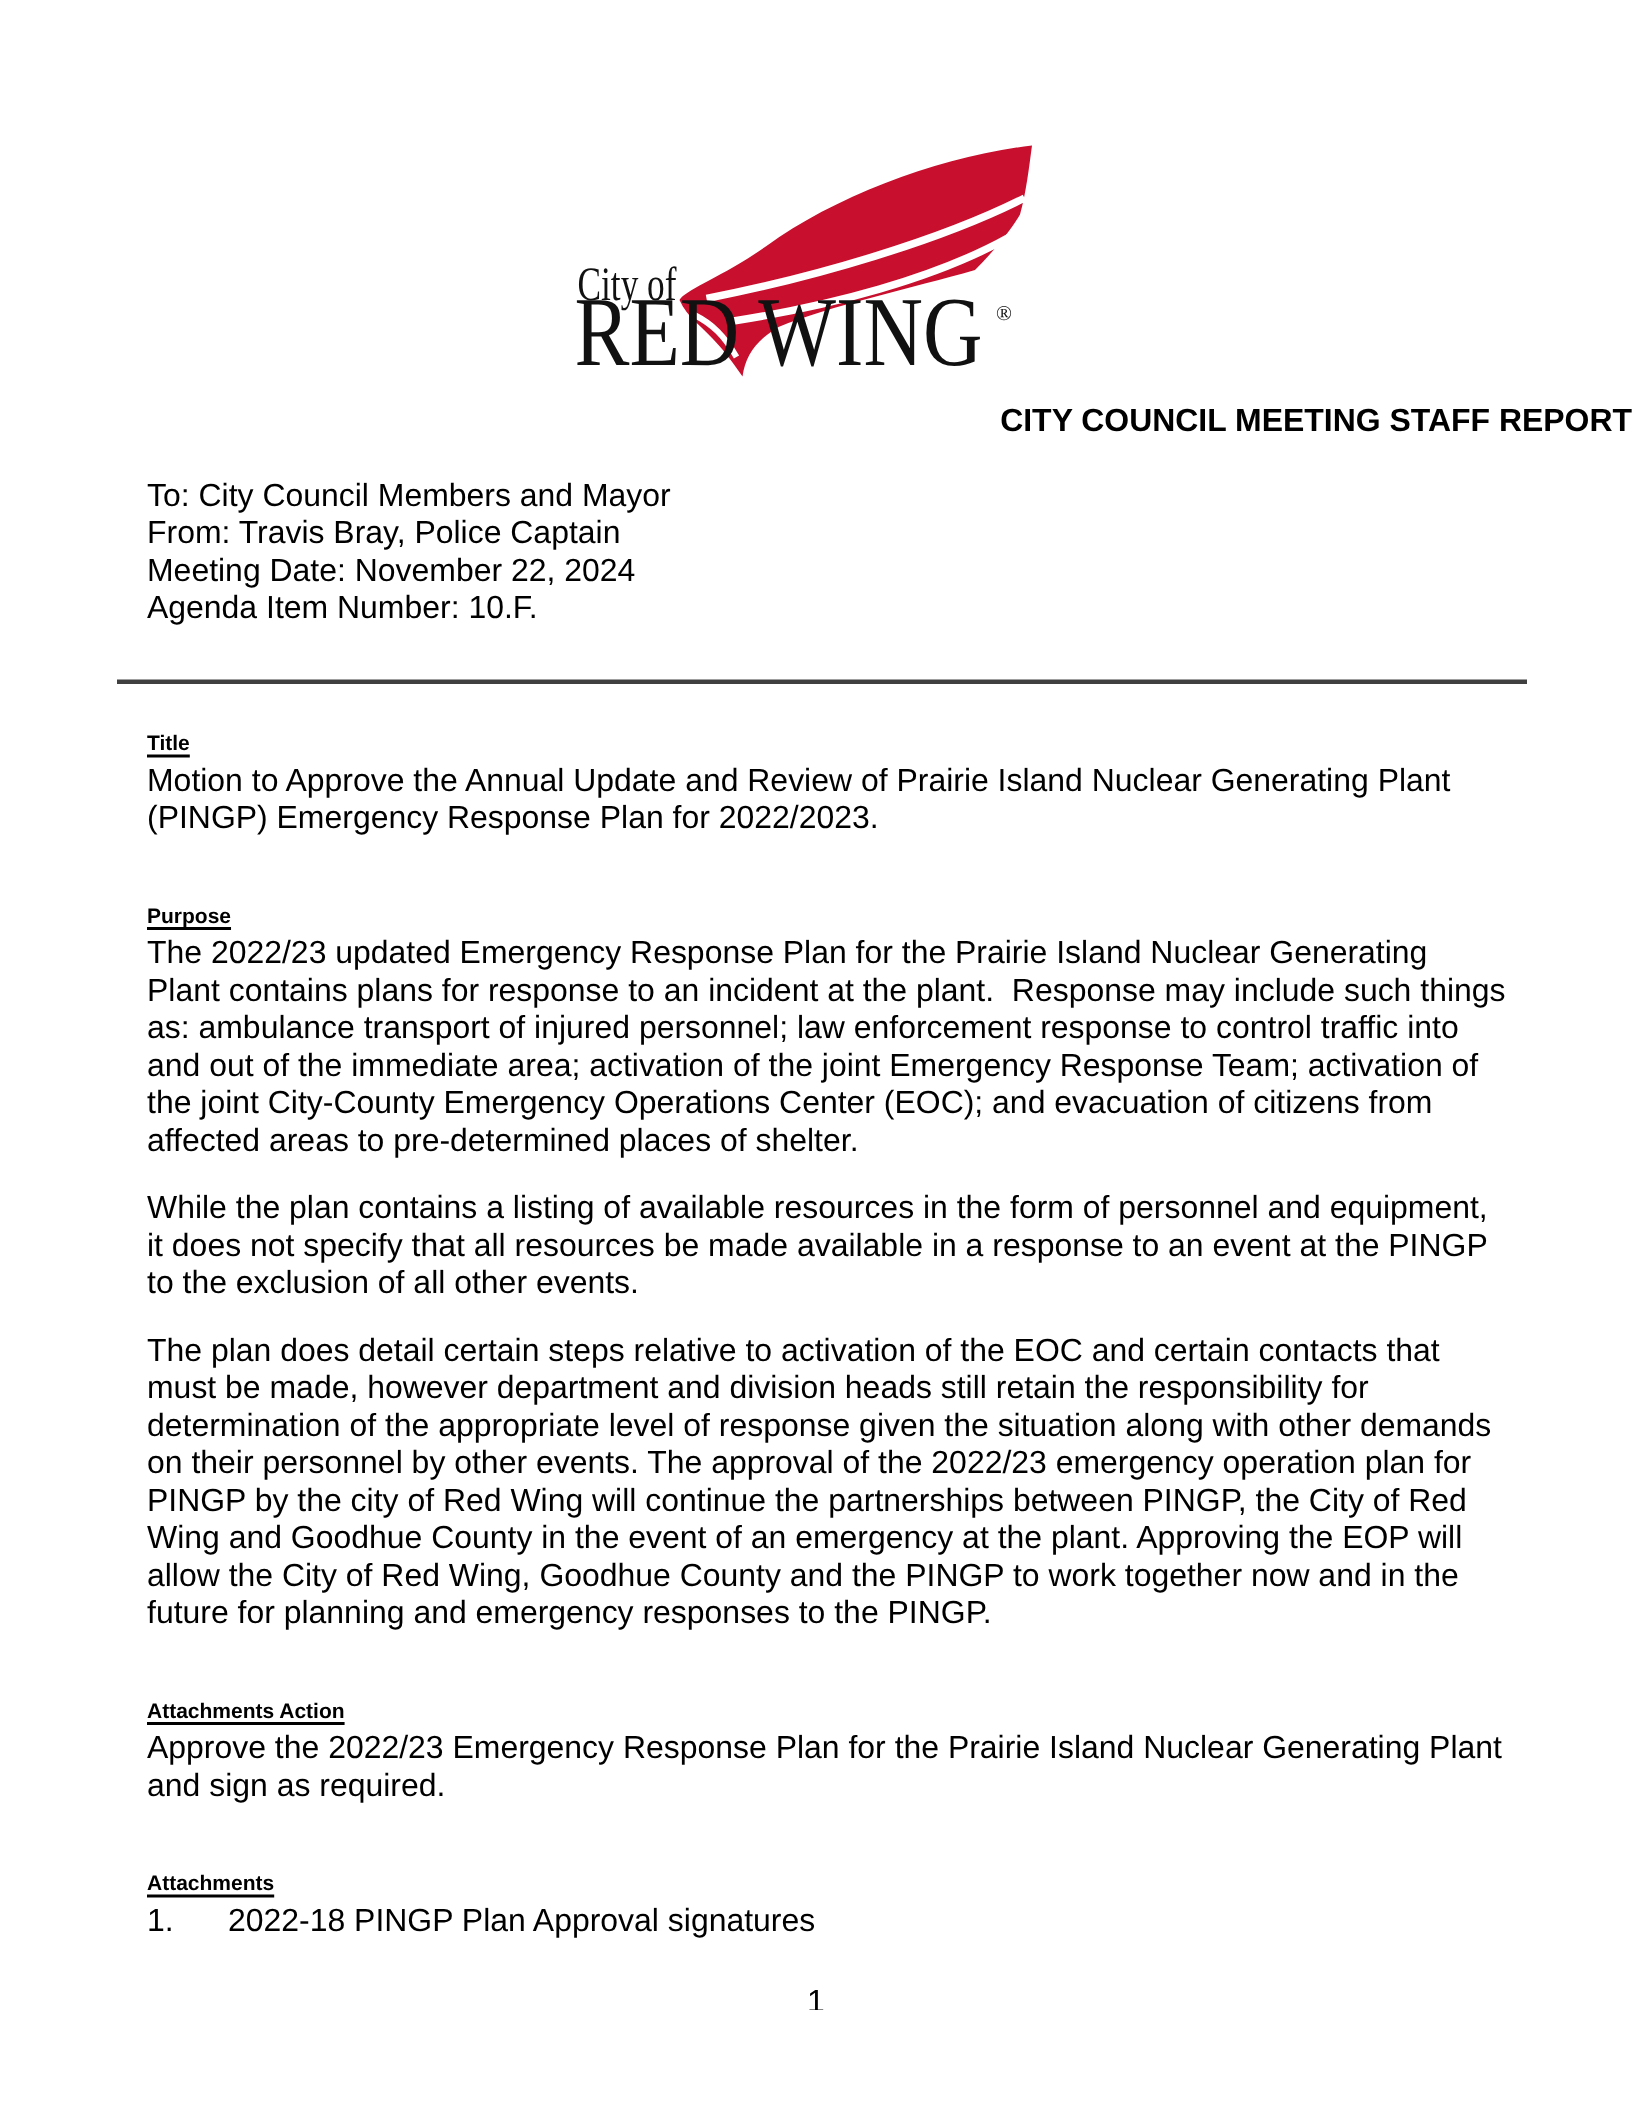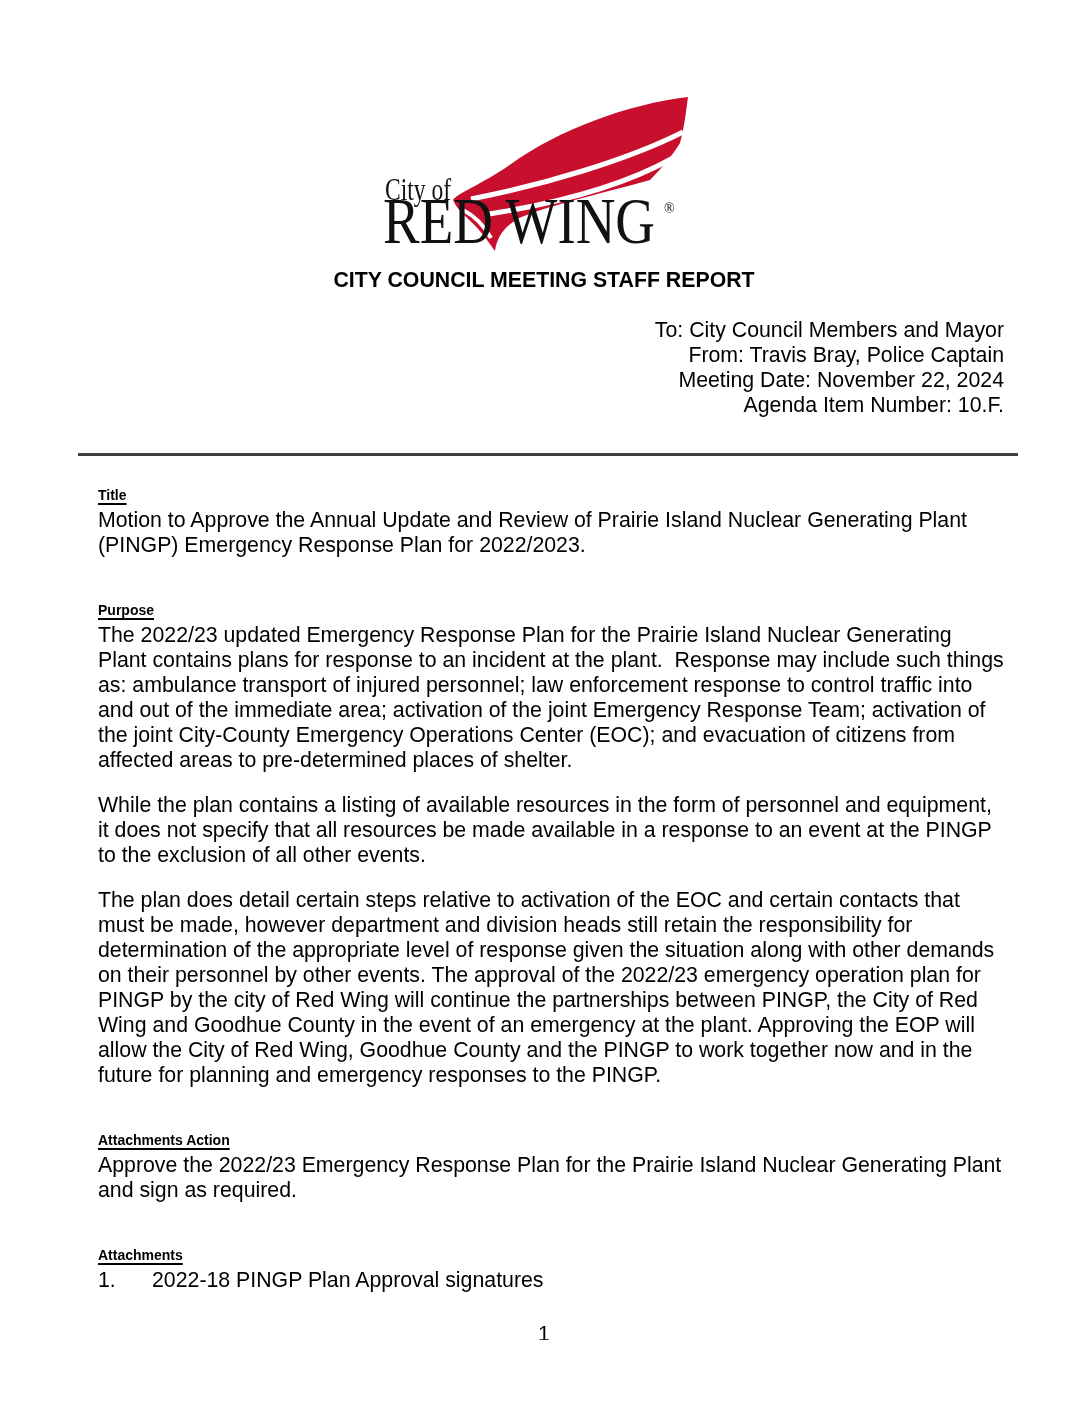--- a/index.html
+++ b/index.html
@@ -28,29 +28,28 @@
   .logo .cityof  { font-family: "Liberation Serif", serif; fill: #111111; }
   .logo .wordmark{ font-family: "Liberation Serif", serif; fill: #111111; }
   .logo .reg     { font-family: "Liberation Serif", serif; fill: #111111; }
 
   
   .report-title {
     position: absolute;
     top: 268px;
     left: 0;
     right: 0;
-    text-align: center;
+    text-align: right;
     font-weight: bold;
   }
   .meta {
     position: absolute;
     top: 318px;
     left: 98px;
     width: 906px;
-    text-align: right;
   }
   .divider {
     position: absolute;
     top: 453px;
     left: 78px;
     width: 940px;
     height: 0;
     border-top: 3px solid #404040;
   }
 

